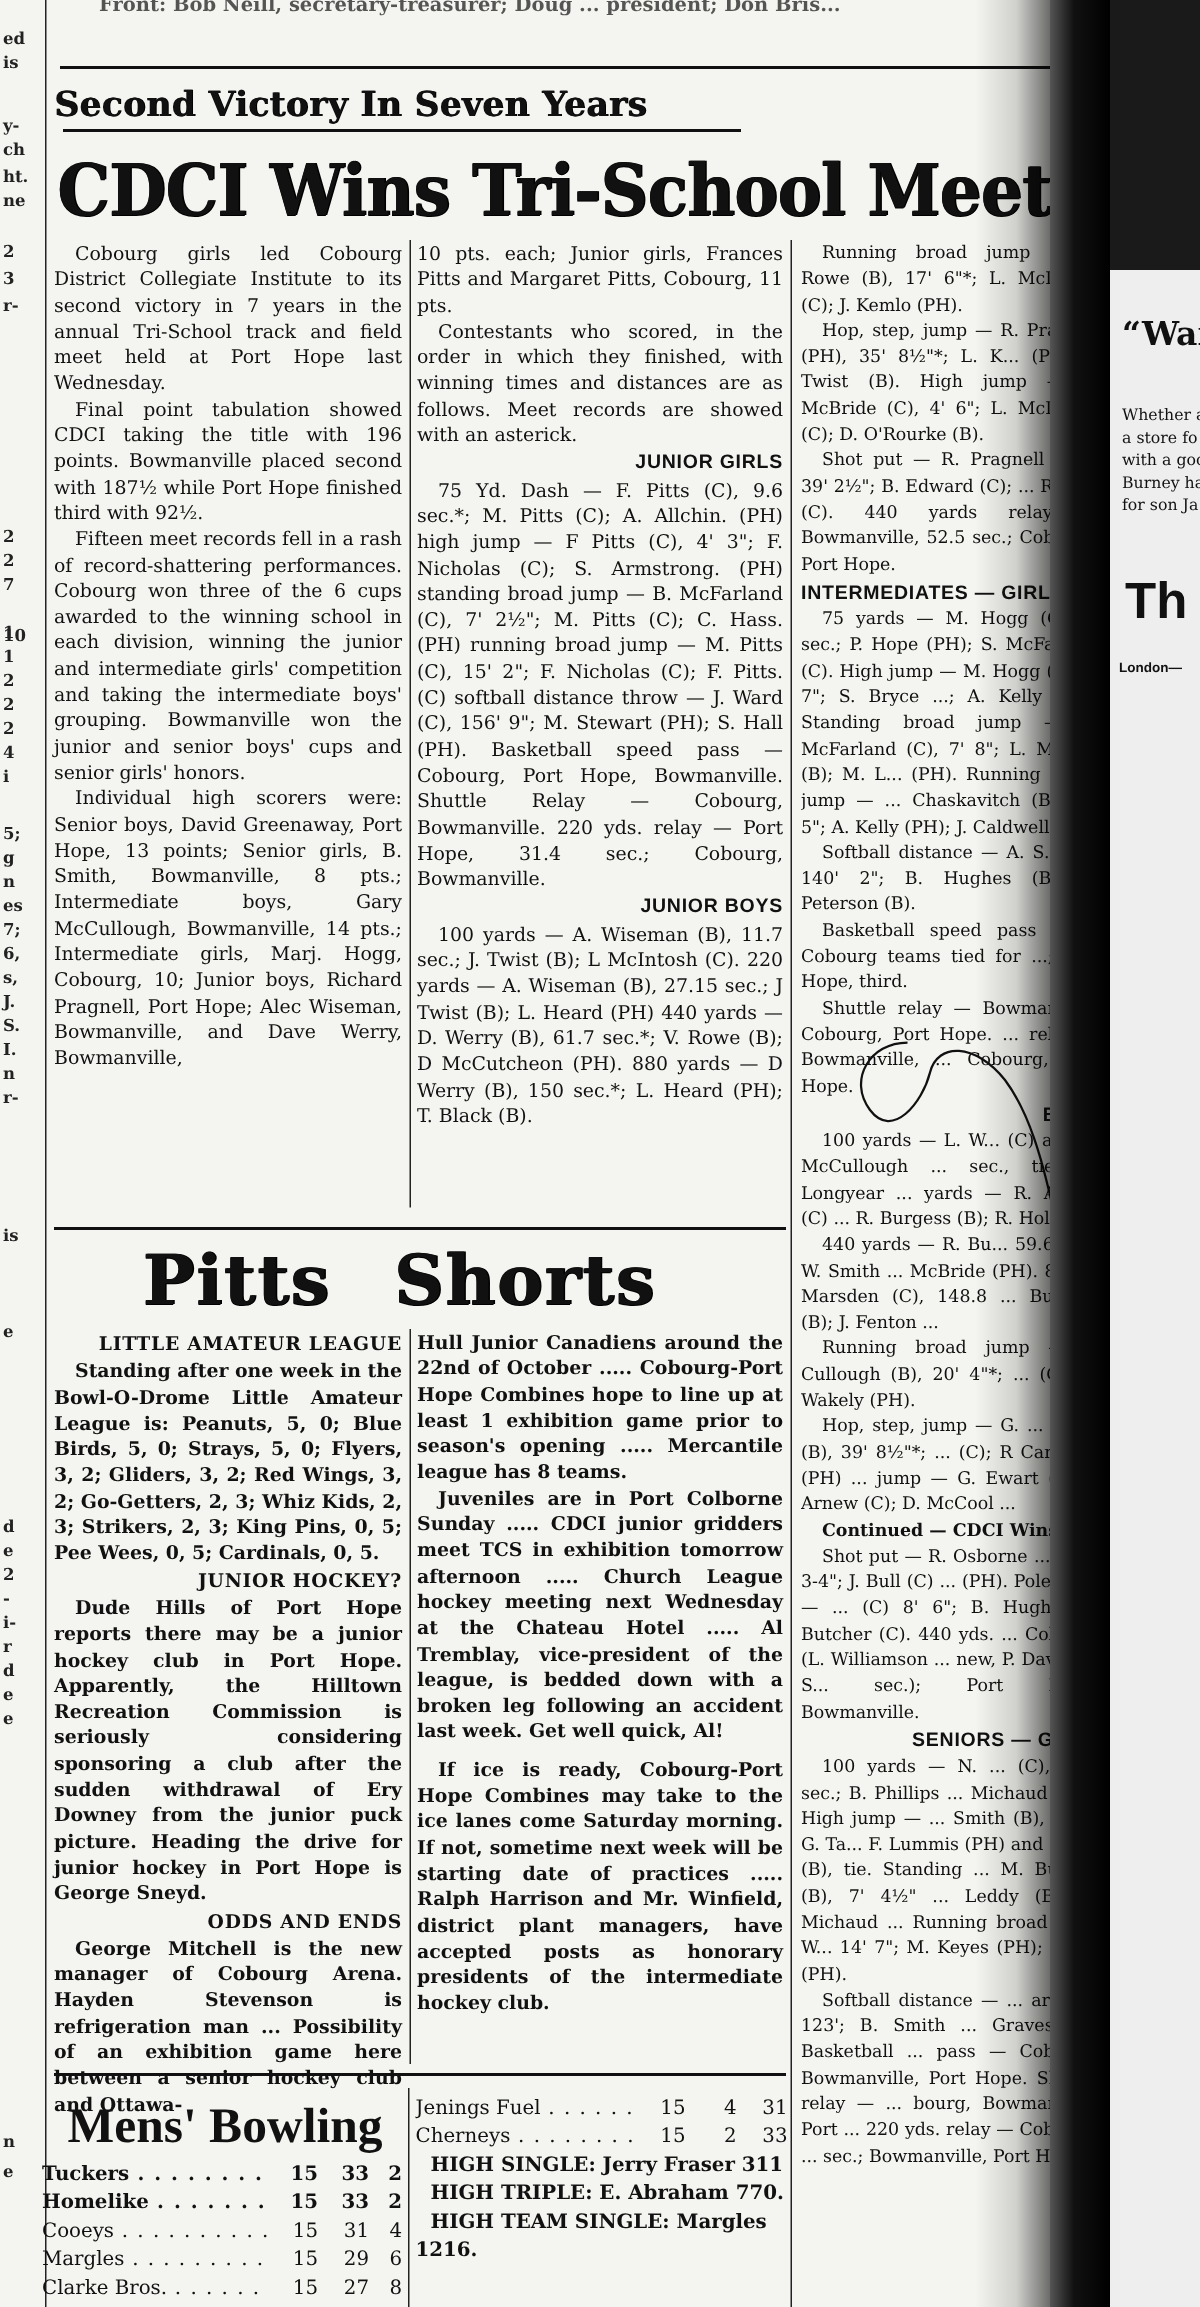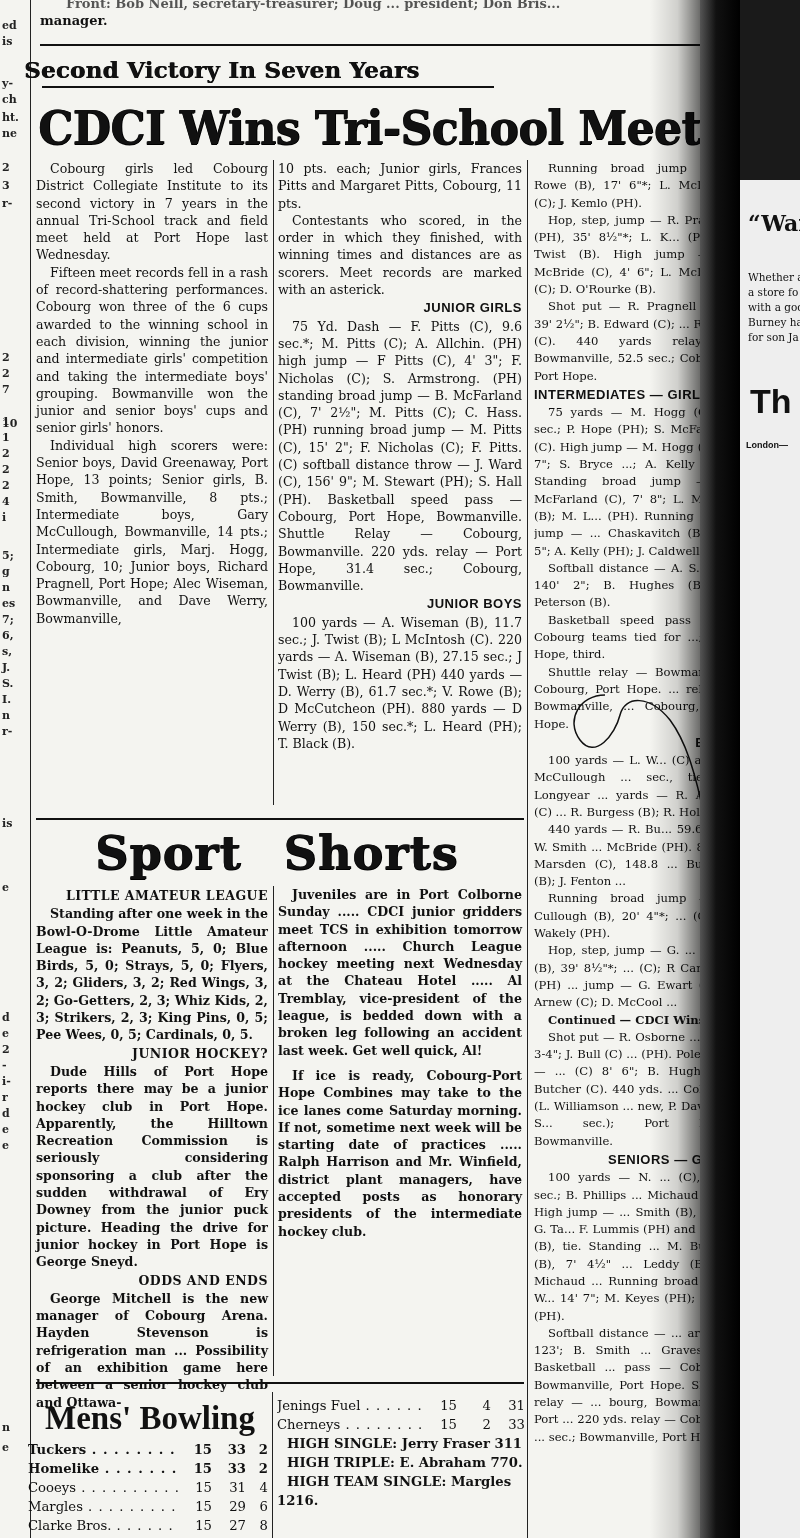--- a/index.html
+++ b/index.html
@@ -4,21 +4,21 @@
 <style>
   html,body{margin:0;padding:0;}
   body{width:800px;height:1538px;background:#f4f4f0;position:relative;overflow:hidden;
        font-family:"DejaVu Serif","Liberation Serif",serif;color:#111;}
   .abs{position:absolute;}
   .gutter{left:0;top:0;width:30px;height:1308px;font-size:11px;line-height:16px;font-weight:bold;color:#222;}
   .gutter div{position:absolute;left:2px;}
   .vrule{position:absolute;background:#222;width:1px;}
   .hrule{position:absolute;background:#111;height:2px;}
   .topline{left:40px;top:0;width:660px;font-size:13px;font-weight:bold;line-height:18px;}
-  .kicker{left:24px;top:56px;font-family:"DejaVu Serif",serif;font-weight:900;font-size:23px;letter-spacing:0.2px;
+  .kicker{left:36px;top:56px;font-family:"DejaVu Serif",serif;font-weight:900;font-size:23px;letter-spacing:0.2px;
           text-shadow:0.6px 0 0 #000;}
   .kicker-underline{left:42px;top:86px;width:452px;height:2px;background:#111;}
   .headline{left:38px;top:100px;font-family:"DejaVu Serif",serif;font-weight:900;font-size:44px;letter-spacing:-0.5px;
             transform:scaleY(1.08);transform-origin:top left;white-space:nowrap;text-shadow:1px 0 0 #000,0 1px 0 #000;}
   .col{position:absolute;font-size:12.6px;line-height:17.3px;text-align:justify;}
   .col p{margin:0;text-indent:14px;}
   .col .sub{text-align:right;font-weight:bold;font-family:"Liberation Sans",sans-serif;font-size:13px;letter-spacing:0.5px;text-indent:0;margin:1px 0;}
   .col .bold{font-weight:bold;}
   .sport-title{left:95px;top:826px;font-family:"DejaVu Serif",serif;font-weight:900;font-size:46px;letter-spacing:1px;
                text-shadow:1px 0 0 #000,0 1px 0 #000;white-space:nowrap;}
@@ -89,38 +89,38 @@
     <div style="top: 1106px;">d</div>
     <div style="top: 1122px;">e</div>
     <div style="top: 1138px;">e</div>
     <div style="top: 1420px;">n</div>
     <div style="top: 1440px;">e</div>
   </div>
 <div class="vrule" style="left:30px;top:0;height:1538px;"></div>
 
 <div class="abs topline">
   <div style="opacity:.7;height:12px;overflow:hidden;line-height:8px;margin-left:26px;">Front: Bob Neill, secretary-treasurer; Doug ... president; Don Bris...</div>
-  <div>manager.</div>
 </div>
 <div class="hrule" style="left:40px;top:44px;width:660px;"></div>
 
 <div class="abs kicker">Second Victory In Seven Years</div>
 <div class="abs kicker-underline"></div>
 <div class="abs headline">CDCI Wins Tri-School Meet</div>
 
 <div class="col" style="left:36px;top:160px;width:232px;">
   <p>Cobourg girls led Cobourg District Collegiate Institute to its second victory in 7 years in the annual Tri-School track and field meet held at Port Hope last Wednesday.</p>
+  <p>Final point tabulation showed CDCI taking the title with 196 points. Bowmanville placed second with 187½ while Port Hope finished third with 92½.</p>
   <p>Fifteen meet records fell in a rash of record-shattering performances. Cobourg won three of the 6 cups awarded to the winning school in each division, winning the junior and intermediate girls' competition and taking the intermediate boys' grouping. Bowmanville won the junior and senior boys' cups and senior girls' honors.</p>
   <p>Individual high scorers were: Senior boys, David Greenaway, Port Hope, 13 points; Senior girls, B. Smith, Bowmanville, 8 pts.; Intermediate boys, Gary McCullough, Bowmanville, 14 pts.; Intermediate girls, Marj. Hogg, Cobourg, 10; Junior boys, Richard Pragnell, Port Hope; Alec Wiseman, Bowmanville, and Dave Werry, Bowmanville,</p>
 </div>
 <div class="vrule" style="left:273px;top:160px;height:645px;"></div>
 
 <div class="col" style="left:278px;top:160px;width:244px;">
   <p style="text-indent:0">10 pts. each; Junior girls, Frances Pitts and Margaret Pitts, Cobourg, 11 pts.</p>
-  <p>Contestants who scored, in the order in which they finished, with winning times and distances are as scorers. Meet records are marked with an asterick.</p>
+  <p>Contestants who scored, in the order in which they finished, with winning times and distances are as follows. Meet records are showed with an asterick.</p>
   <div class="sub">JUNIOR GIRLS</div>
   <p>75 Yd. Dash — F. Pitts (C), 9.6 sec.*; M. Pitts (C); A. Allchin. (PH) high jump — F Pitts (C), 4' 3"; F. Nicholas (C); S. Armstrong. (PH) standing broad jump — B. McFarland (C), 7' 2½"; M. Pitts (C); C. Hass. (PH) running broad jump — M. Pitts (C), 15' 2"; F. Nicholas (C); F. Pitts. (C) softball distance throw — J. Ward (C), 156' 9"; M. Stewart (PH); S. Hall (PH). Basketball speed pass — Cobourg, Port Hope, Bowmanville. Shuttle Relay — Cobourg, Bowmanville. 220 yds. relay — Port Hope, 31.4 sec.; Cobourg, Bowmanville.</p>
   <div class="sub">JUNIOR BOYS</div>
   <p>100 yards — A. Wiseman (B), 11.7 sec.; J. Twist (B); L McIntosh (C). 220 yards — A. Wiseman (B), 27.15 sec.; J Twist (B); L. Heard (PH) 440 yards — D. Werry (B), 61.7 sec.*; V. Rowe (B); D McCutcheon (PH). 880 yards — D Werry (B), 150 sec.*; L. Heard (PH); T. Black (B).</p>
 </div>
 <div class="vrule" style="left:527px;top:160px;height:1378px;"></div>
 
 <div class="col right-col" style="left:534px;top:160px;width:200px;height:1378px;font-size:11.6px;line-height:17.3px;">
   <p>Running broad jump — V. Rowe (B), 17' 6"*; L. McIntosh (C); J. Kemlo (PH).</p>
   <p>Hop, step, jump — R. Pragnell (PH), 35' 8½"*; L. K... (PH); J. Twist (B). High jump — L. McBride (C), 4' 6"; L. McIntosh (C); D. O'Rourke (B).</p>
@@ -137,34 +137,35 @@
   <p>Hop, step, jump — G. ... lough (B), 39' 8½"*; ... (C); R Cameron (PH) ... jump — G. Ewart (C) ... Arnew (C); D. McCool ...</p>
   <p class="bold">Continued — CDCI Wins ...</p>
   <p>Shot put — R. Osborne ... 36' 1 3-4"; J. Bull (C) ... (PH). Pole vault — ... (C) 8' 6"; B. Hughes ... Butcher (C). 440 yds. ... Cobourg (L. Williamson ... new, P. Davis, N. S... sec.); Port Hope, Bowmanville.</p>
   <div class="sub">SENIORS — GIRLS</div>
   <p>100 yards — N. ... (C), 12.8 sec.; B. Phillips ... Michaud (PH). High jump — ... Smith (B), 4' 4"; G. Ta... F. Lummis (PH) and ... ard (B), tie. Standing ... M. Buttery (B), 7' 4½" ... Leddy (B); C. Michaud ... Running broad — A. W... 14' 7"; M. Keyes (PH); ... ma (PH).</p>
   <p>Softball distance — ... ard (B), 123'; B. Smith ... Graves (C). Basketball ... pass — Cobourg, Bowmanville, Port Hope. Shuttle relay — ... bourg, Bowmanville, Port ... 220 yds. relay — Cobourg, ... sec.; Bowmanville, Port Hope.</p>
 </div>
 
 <div class="hrule" style="left:36px;top:818px;width:488px;"></div>
 <div class="abs sport-title">
-  <span>Sport</span><span>Shorts</span>
+  <span>Pitts</span><span>Shorts</span>
 </div>
 
 <div class="col" style="left:36px;top:886px;width:232px;">
   <div class="sub" style="font-family:'DejaVu Serif',serif;font-size:12.5px">LITTLE AMATEUR LEAGUE</div>
   <p class="bold">Standing after one week in the Bowl-O-Drome Little Amateur League is: Peanuts, 5, 0; Blue Birds, 5, 0; Strays, 5, 0; Flyers, 3, 2; Gliders, 3, 2; Red Wings, 3, 2; Go-Getters, 2, 3; Whiz Kids, 2, 3; Strikers, 2, 3; King Pins, 0, 5; Pee Wees, 0, 5; Cardinals, 0, 5.</p>
   <div class="sub" style="font-family:'DejaVu Serif',serif;font-size:12.5px">JUNIOR HOCKEY?</div>
   <p class="bold">Dude Hills of Port Hope reports there may be a junior hockey club in Port Hope. Apparently, the Hilltown Recreation Commission is seriously considering sponsoring a club after the sudden withdrawal of Ery Downey from the junior puck picture. Heading the drive for junior hockey in Port Hope is George Sneyd.</p>
   <div class="sub" style="font-family:'DejaVu Serif',serif;font-size:12.5px">ODDS AND ENDS</div>
   <p class="bold">George Mitchell is the new manager of Cobourg Arena. Hayden Stevenson is refrigeration man ... Possibility of an exhibition game here between a senior hockey club and Ottawa-</p>
 </div>
 <div class="vrule" style="left:273px;top:886px;height:490px;"></div>
 
 <div class="col" style="left:278px;top:886px;width:244px;">
+  <p class="bold" style="text-indent:0">Hull Junior Canadiens around the 22nd of October ..... Cobourg-Port Hope Combines hope to line up at least 1 exhibition game prior to season's opening ..... Mercantile league has 8 teams.</p>
   <p class="bold">Juveniles are in Port Colborne Sunday ..... CDCI junior gridders meet TCS in exhibition tomorrow afternoon ..... Church League hockey meeting next Wednesday at the Chateau Hotel ..... Al Tremblay, vice-president of the league, is bedded down with a broken leg following an accident last week. Get well quick, Al!</p>
   <p class="bold" style="margin-top:8px">If ice is ready, Cobourg-Port Hope Combines may take to the ice lanes come Saturday morning. If not, sometime next week will be starting date of practices ..... Ralph Harrison and Mr. Winfield, district plant managers, have accepted posts as honorary presidents of the intermediate hockey club.</p>
 </div>
 
 <div class="hrule" style="left:36px;top:1382px;width:488px;"></div>
 <div class="abs bowl-title">Mens' Bowling</div>
 <div class="abs bowl-table">
   <div class="bowl-row" style="font-weight:bold">
     <span class="team">Tuckers</span>
     <span class="n">15</span>

